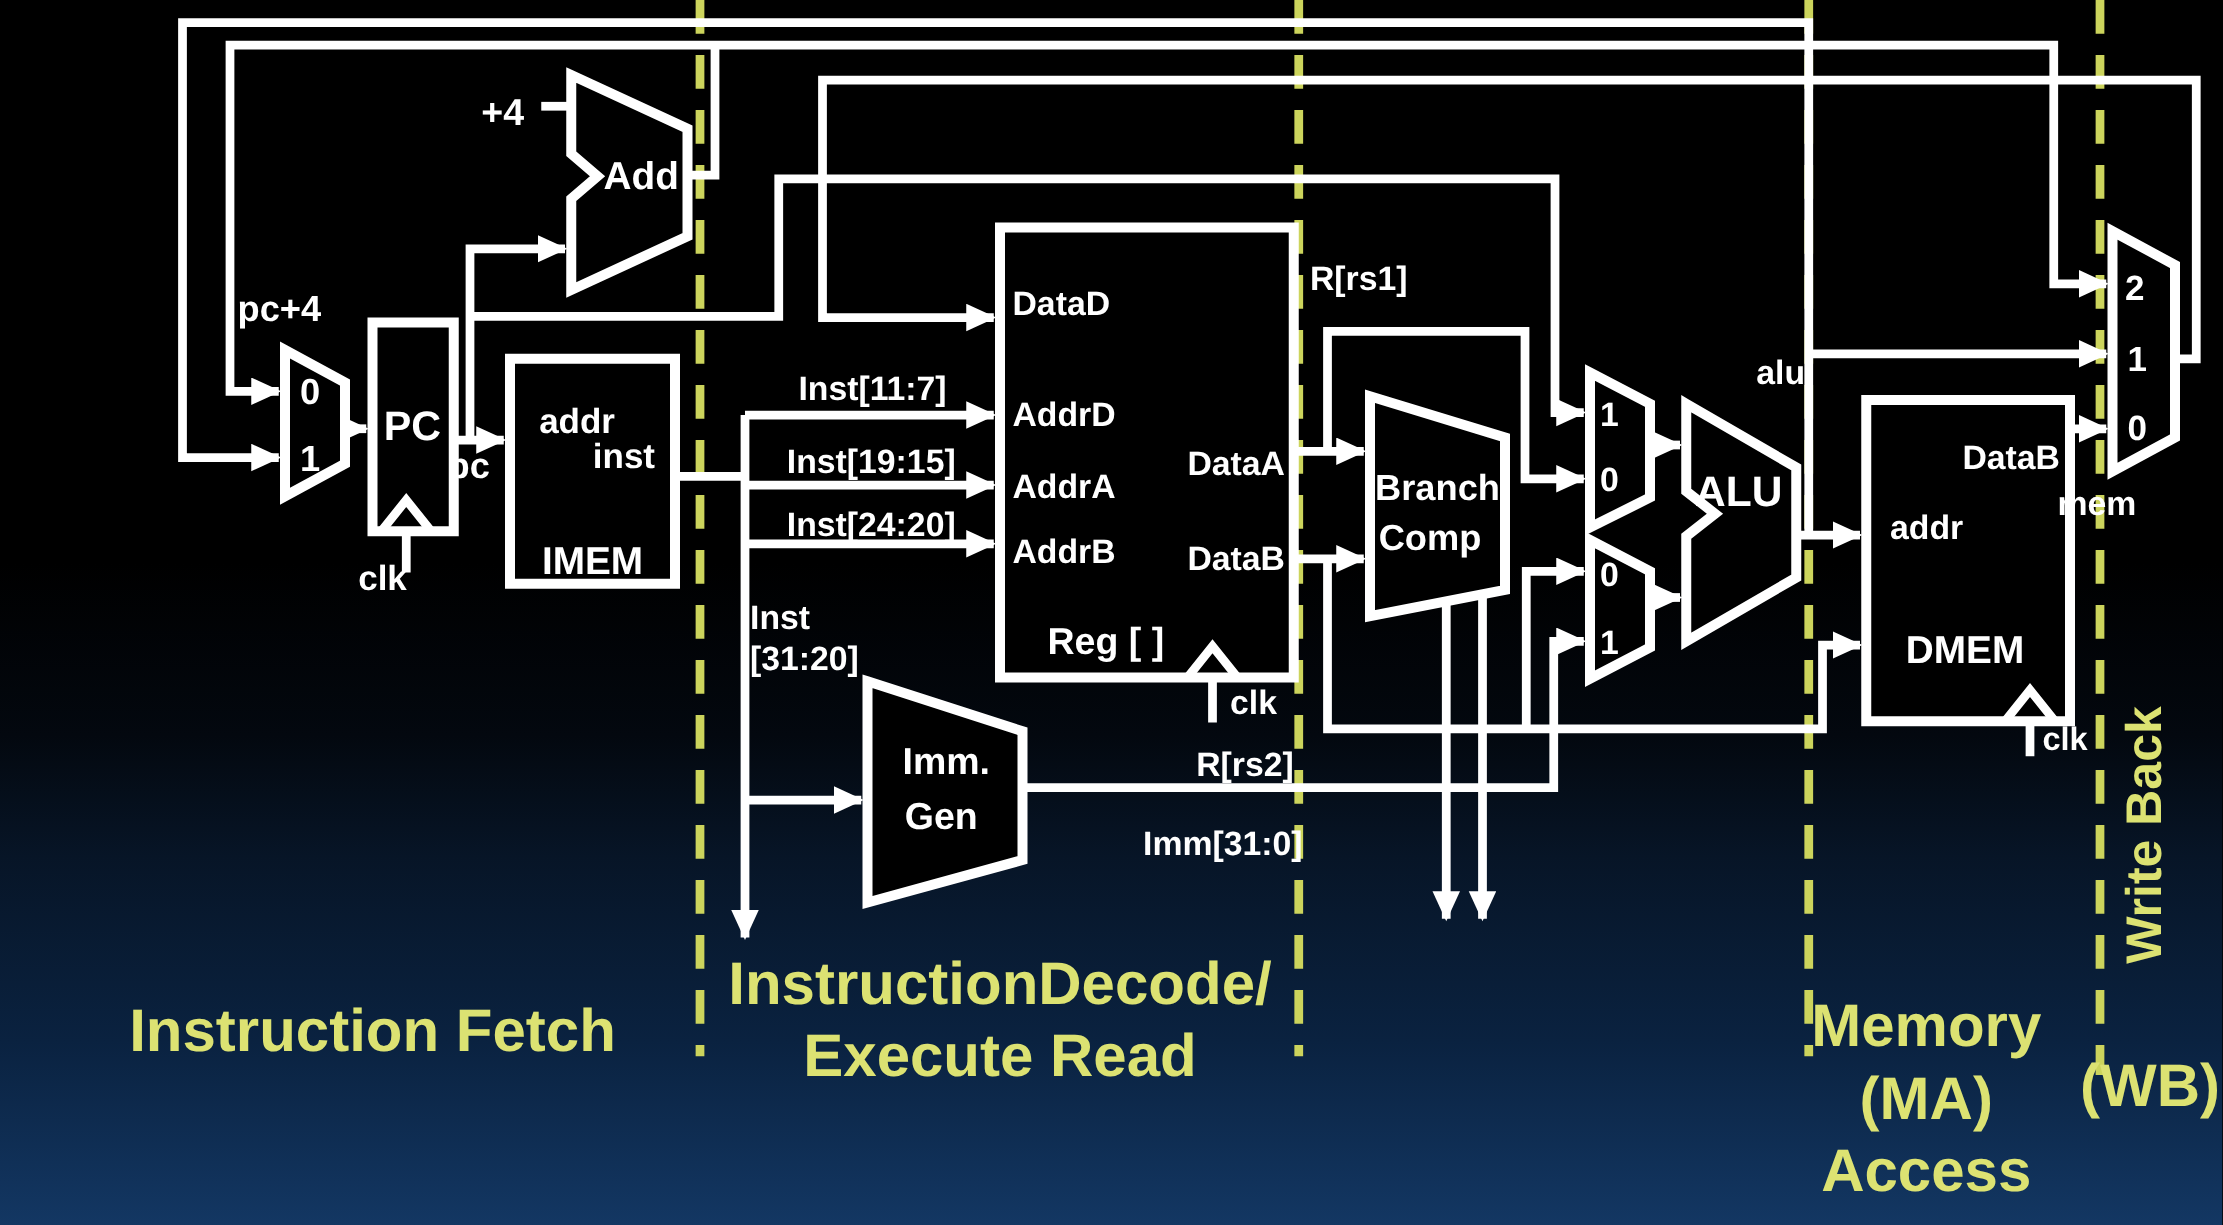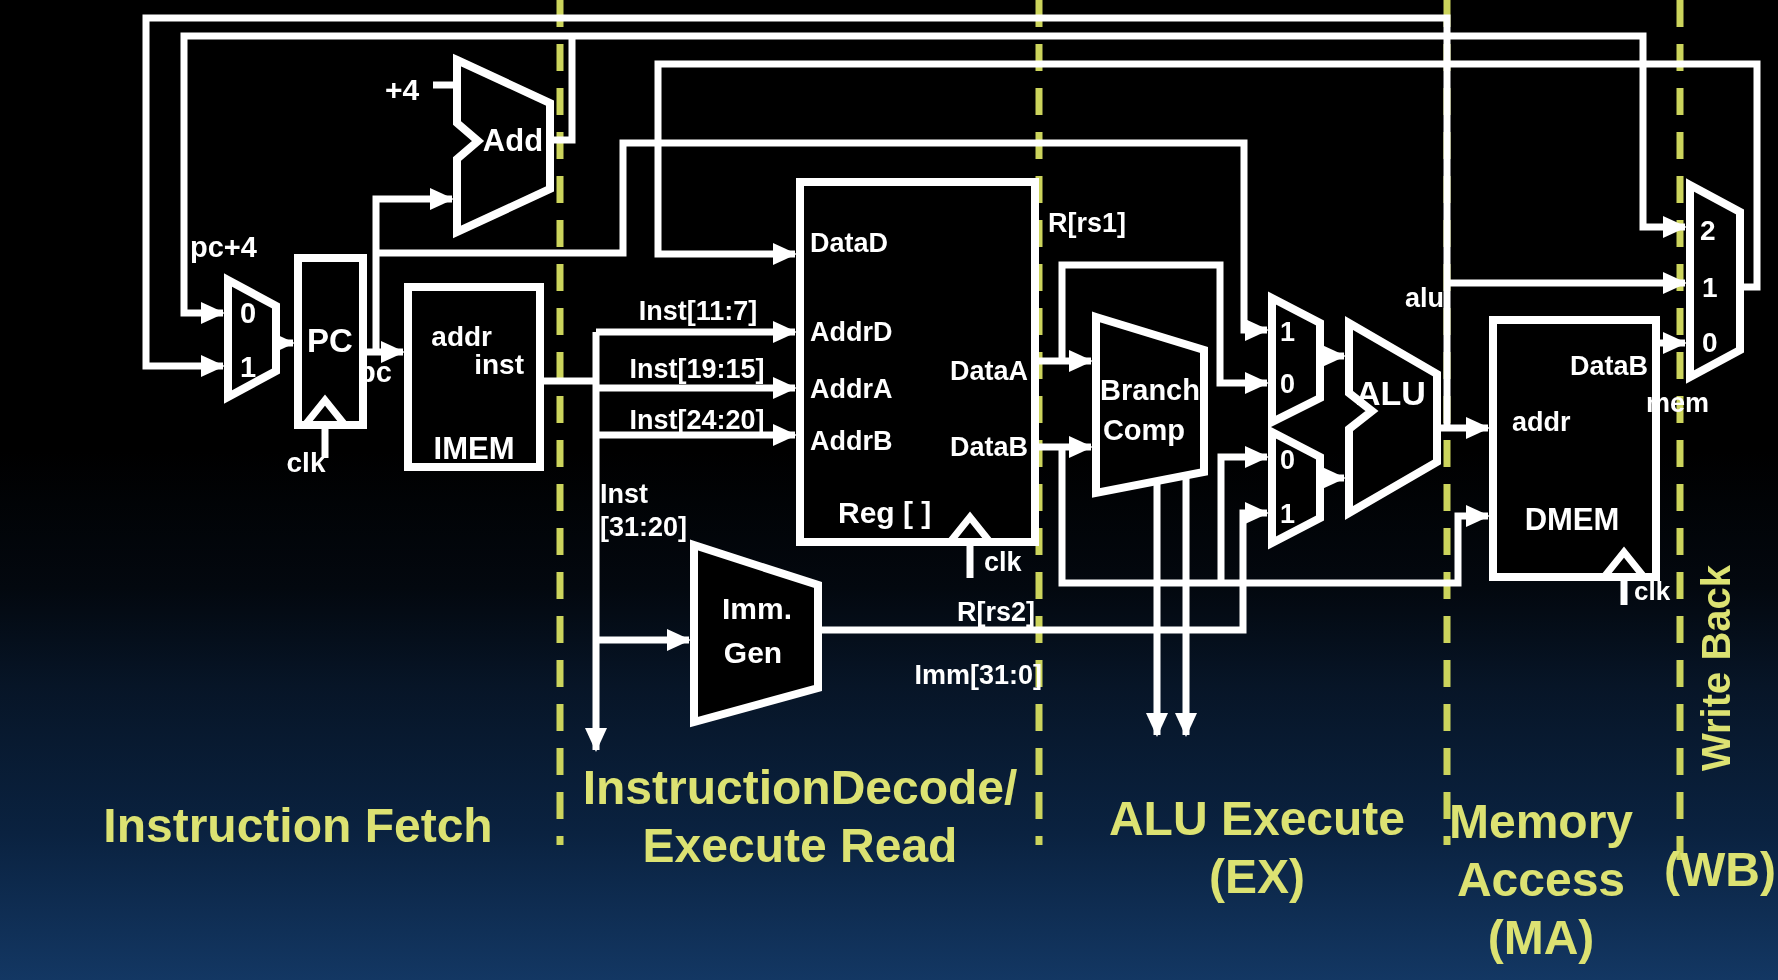--- a/index.html
+++ b/index.html
@@ -146,27 +146,23 @@
     </g>
   </svg>
 
   <div class="stage-label" style="left:98px;top:797px;width:400px;">
     <div>Instruction Fetch</div>
   </div>
   <div class="stage-label" style="left:570px;top:759px;width:460px;">
     <div>InstructionDecode/</div>
     <div>Execute Read</div>
   </div>
-  <div class="stage-label" style="left:1057px;top:790px;width:400px;">
-    <div>ALU Execute</div>
-    <div>(EX)</div>
-  </div>
   <div class="stage-label" style="left:1396px;top:793px;width:290px;">
     <div>Memory</div>
+    <div>(MA)</div>
     <div>Access</div>
-    <div>(MA)</div>
   </div>
   <div class="stage-label" style="left:1645px;top:841px;width:150px;">
     <div>(WB)</div>
   </div>
   <div class="wb-vert">Write Back</div>
 
 </div>
 
 </body></html>

